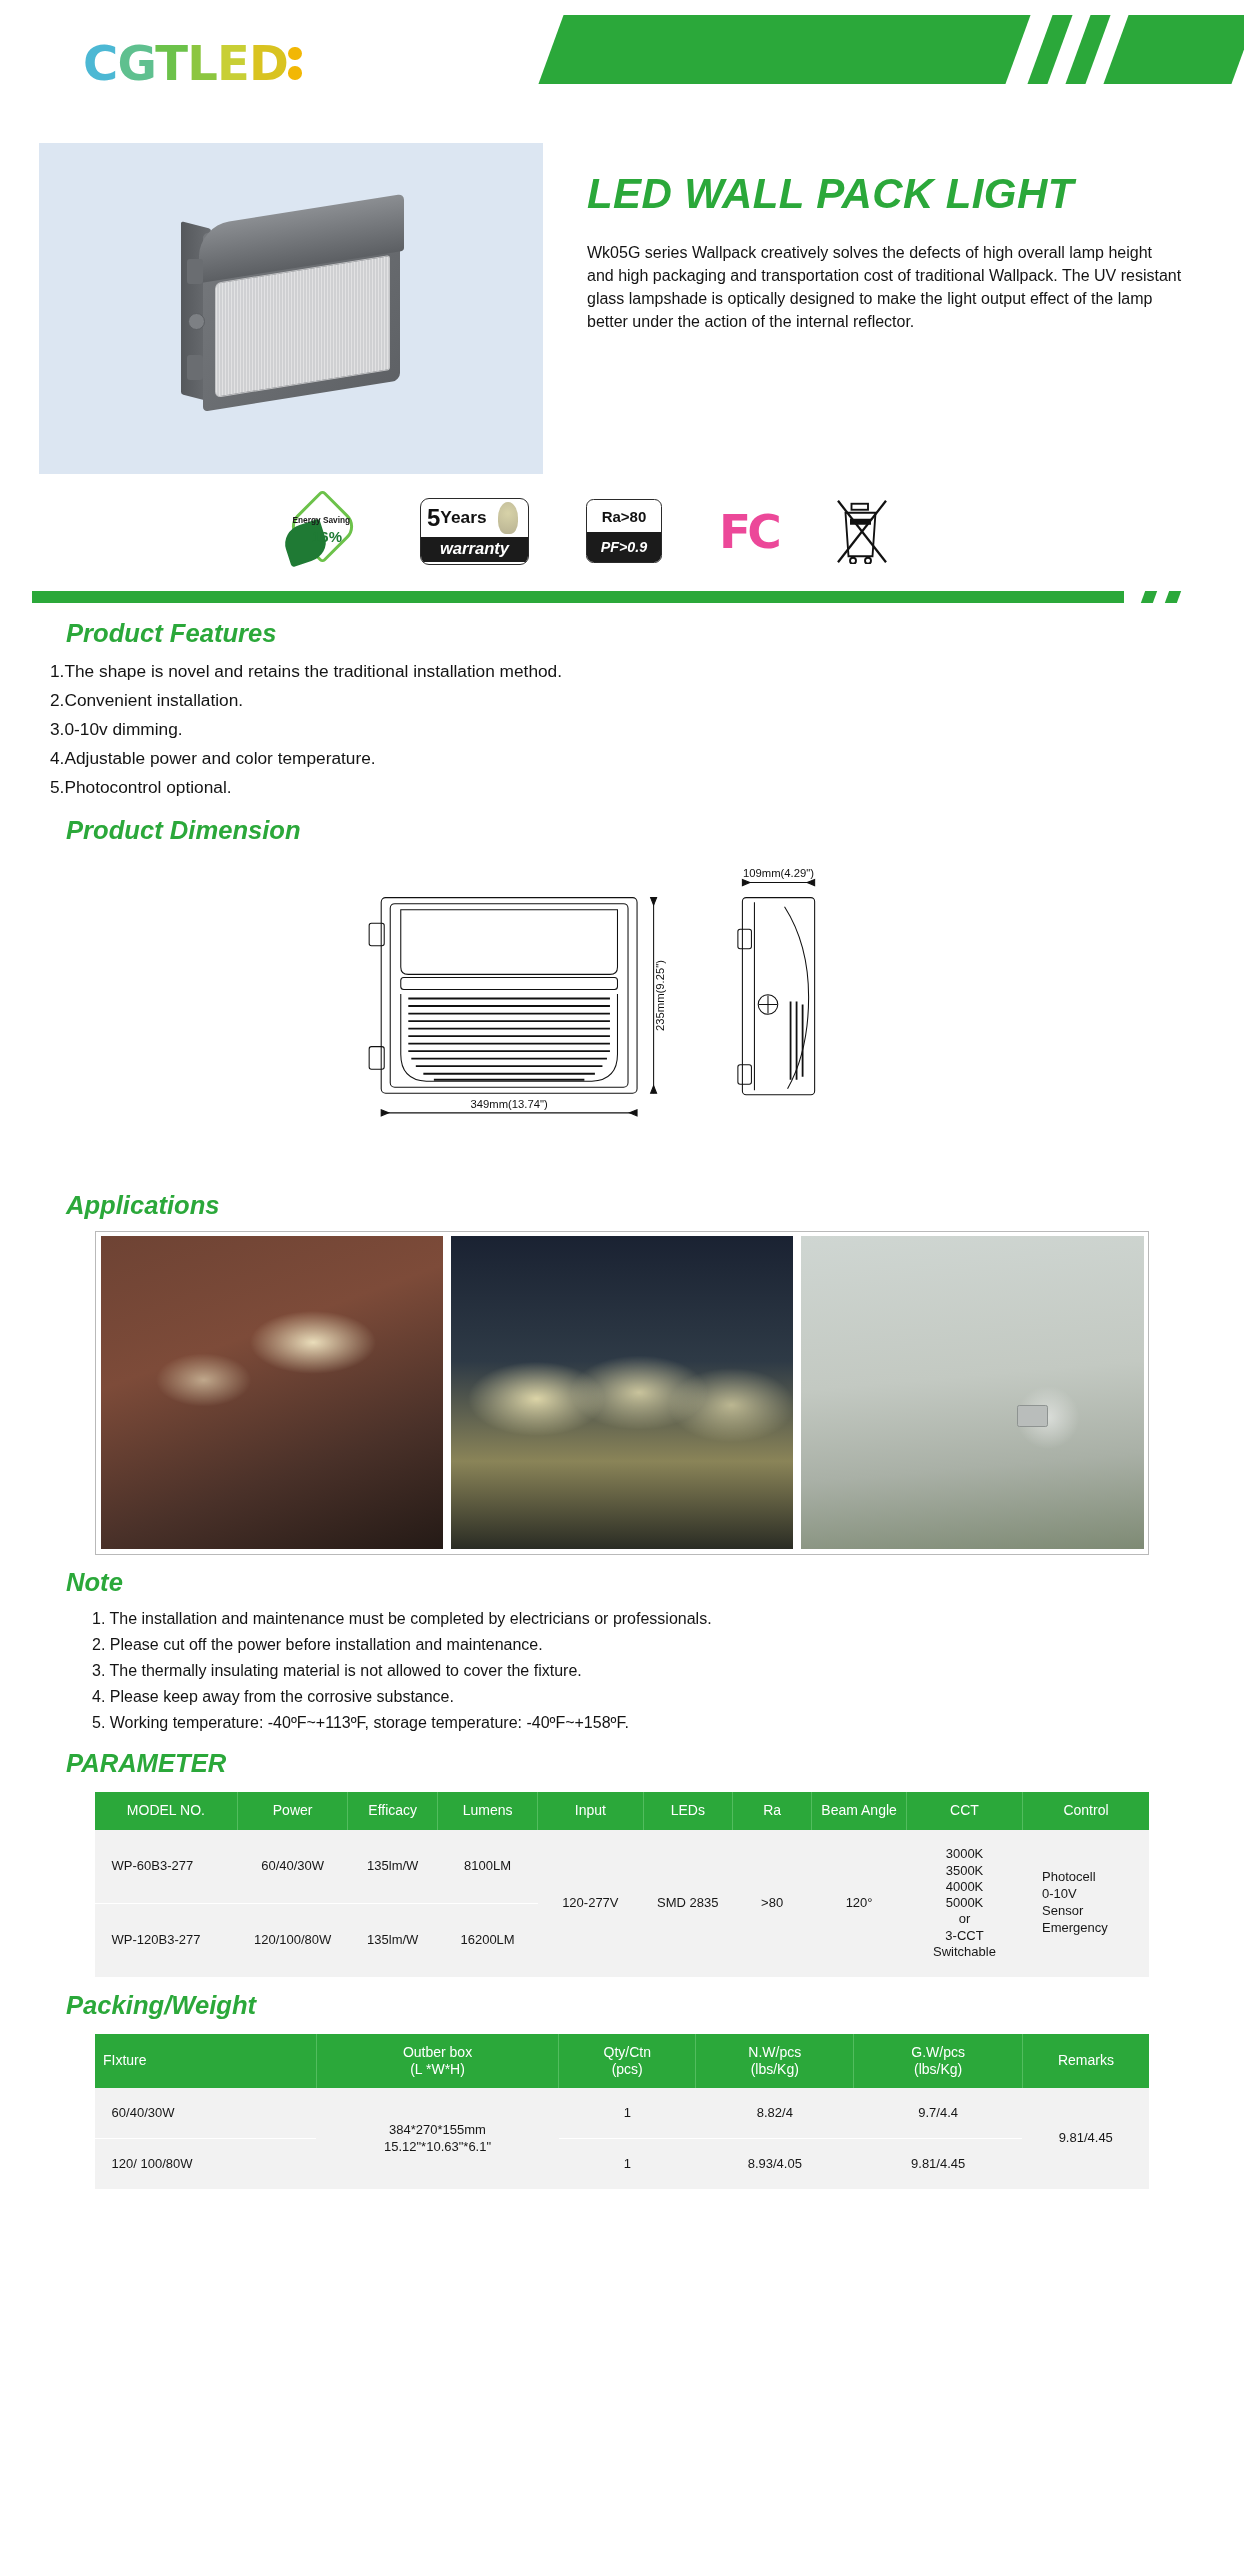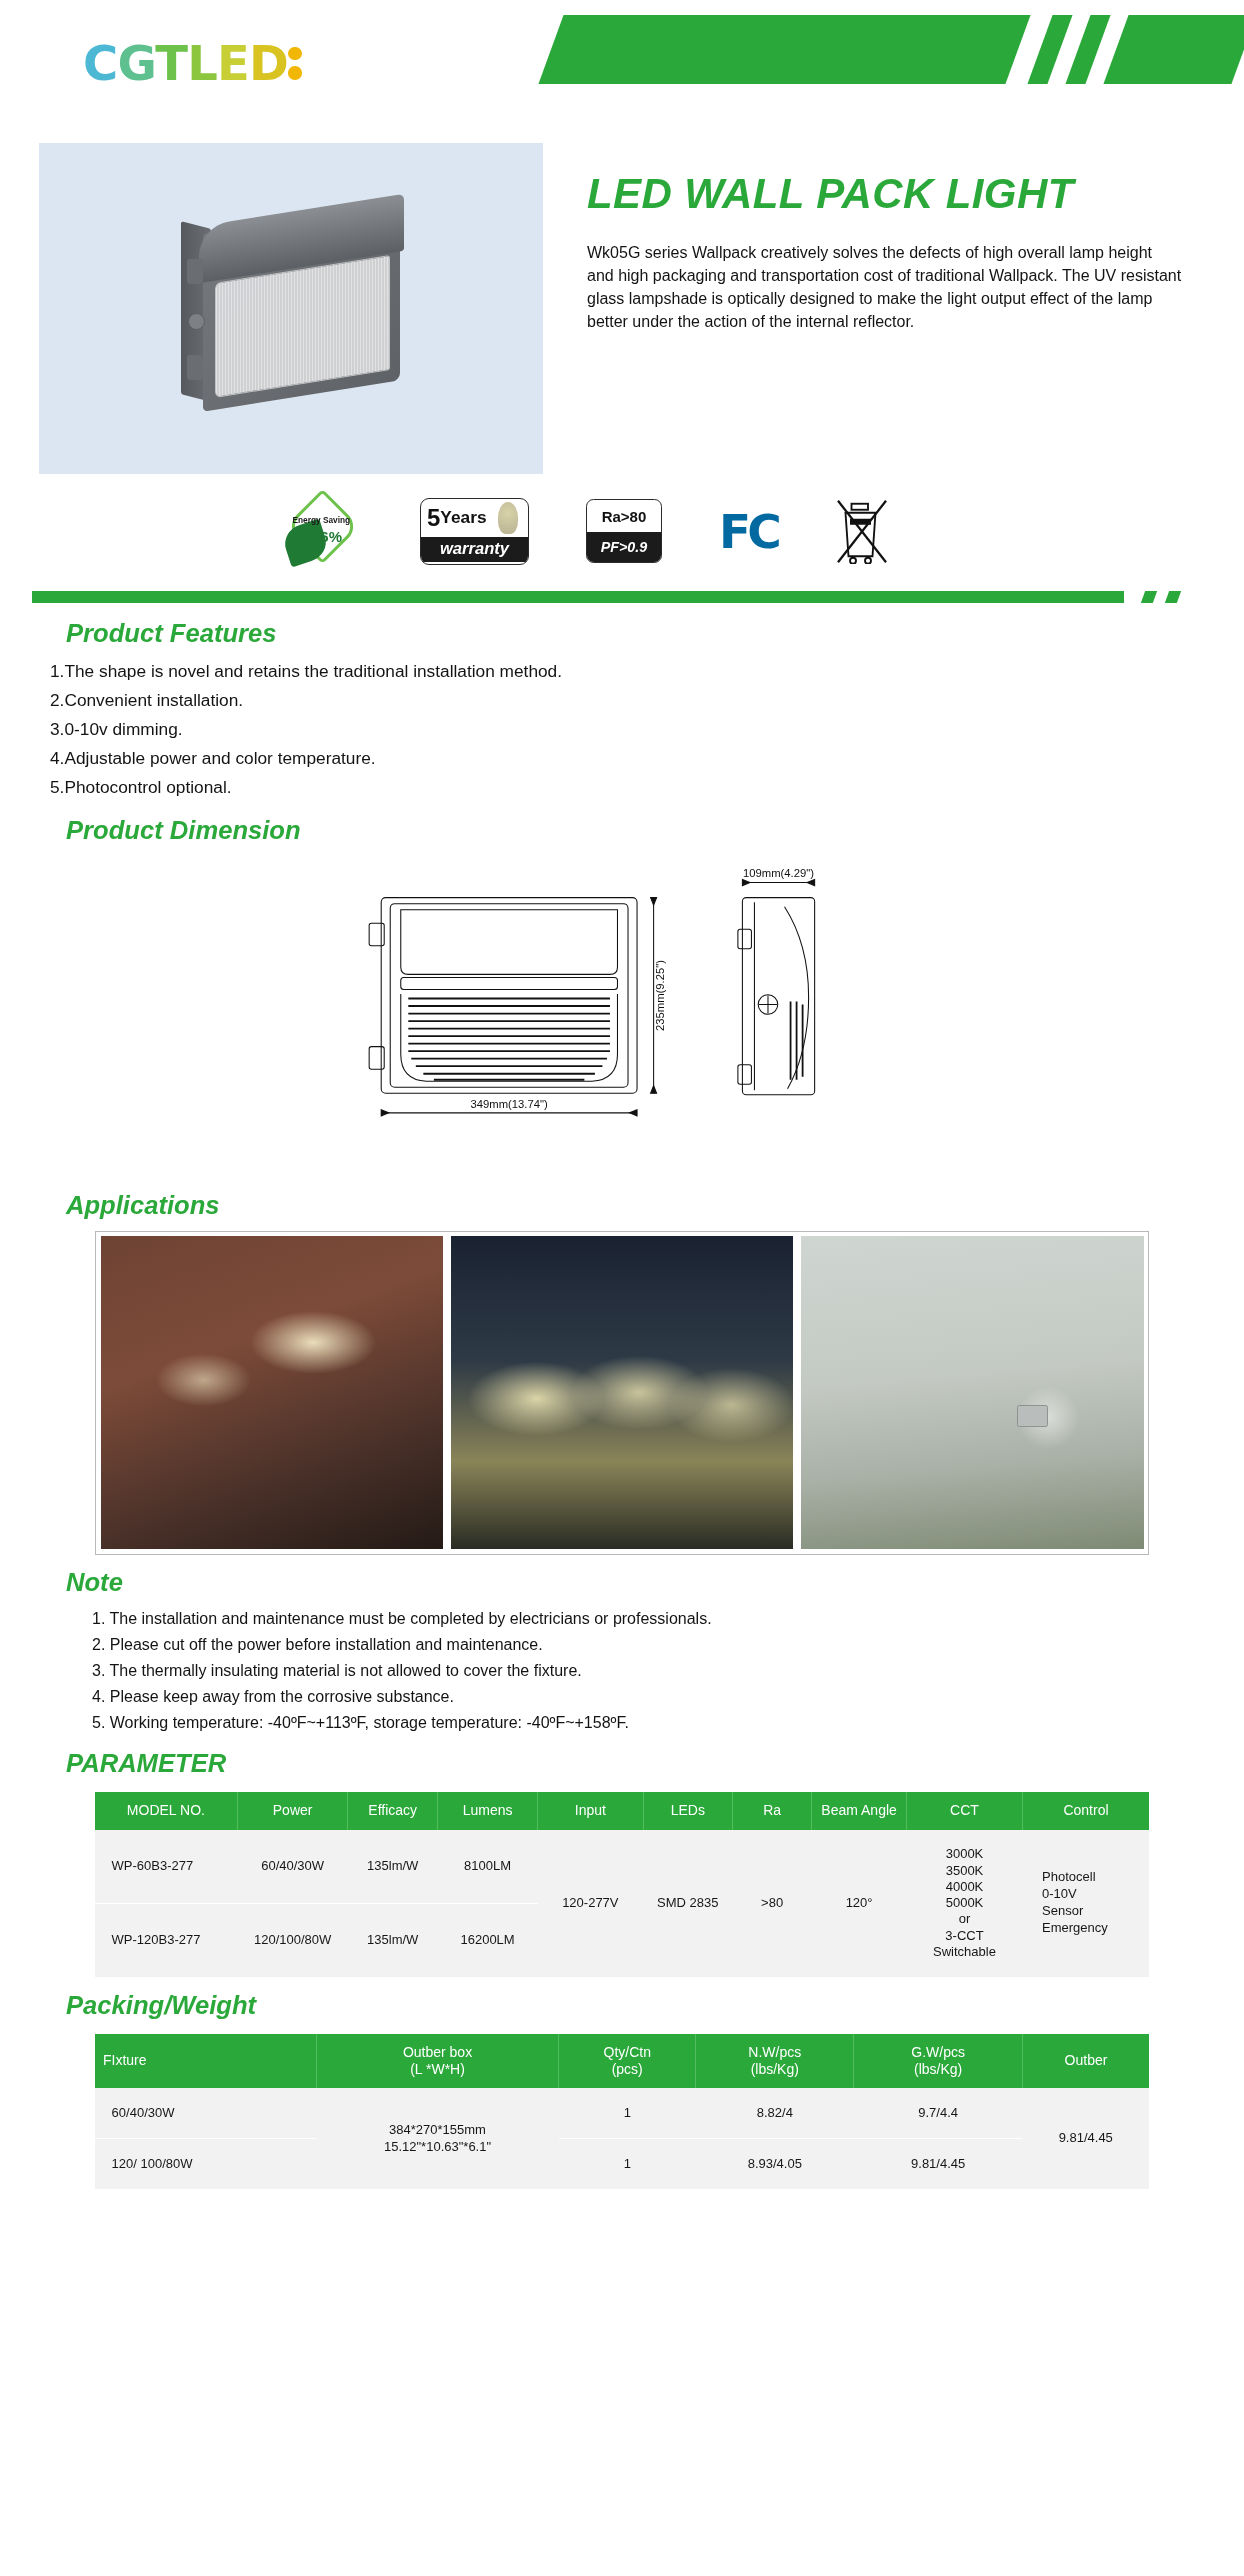--- a/index.html
+++ b/index.html
@@ -275,21 +275,21 @@
     height: 30px;
     background: #1b1b1b; color: #fff;
     display: flex; align-items: center; justify-content: center;
     font-size: 14.3px; font-weight: bold; font-style: italic;
   }
 
   .badge-fcc {
     font-size: 47px;
     font-weight: bold;
     letter-spacing: -3.8px;
-    color: #0369a1;
+    color: #ec4899;
     font-family: "DejaVu Sans", sans-serif;
     line-height: 1;
   }
 
   .badge-weee { width: 54px; height: 65px; position: relative; }
   .badge-weee svg { display: block; }
 
   
   .rule-wrap {
     position: relative;
@@ -675,21 +675,21 @@
       <tr>
         <th style="text-align:left;padding-left:8px">FIxture</th>
         <th style="white-space:pre-line">Outber box
 (L *W*H)</th>
         <th style="white-space:pre-line">Qty/Ctn
 (pcs)</th>
         <th style="white-space:pre-line">N.W/pcs
 (lbs/Kg)</th>
         <th style="white-space:pre-line">G.W/pcs
 (lbs/Kg)</th>
-        <th>Outber</th>
+        <th>Remarks</th>
       </tr>
     </thead>
     <tbody>
       <tr>
         <td class="model">60/40/30W</td>
         <td rowspan="2" style="white-space:pre-line">384*270*155mm
 15.12"*10.63"*6.1"</td>
         <td>1</td>
         <td>8.82/4</td>
         <td>9.7/4.4</td>

